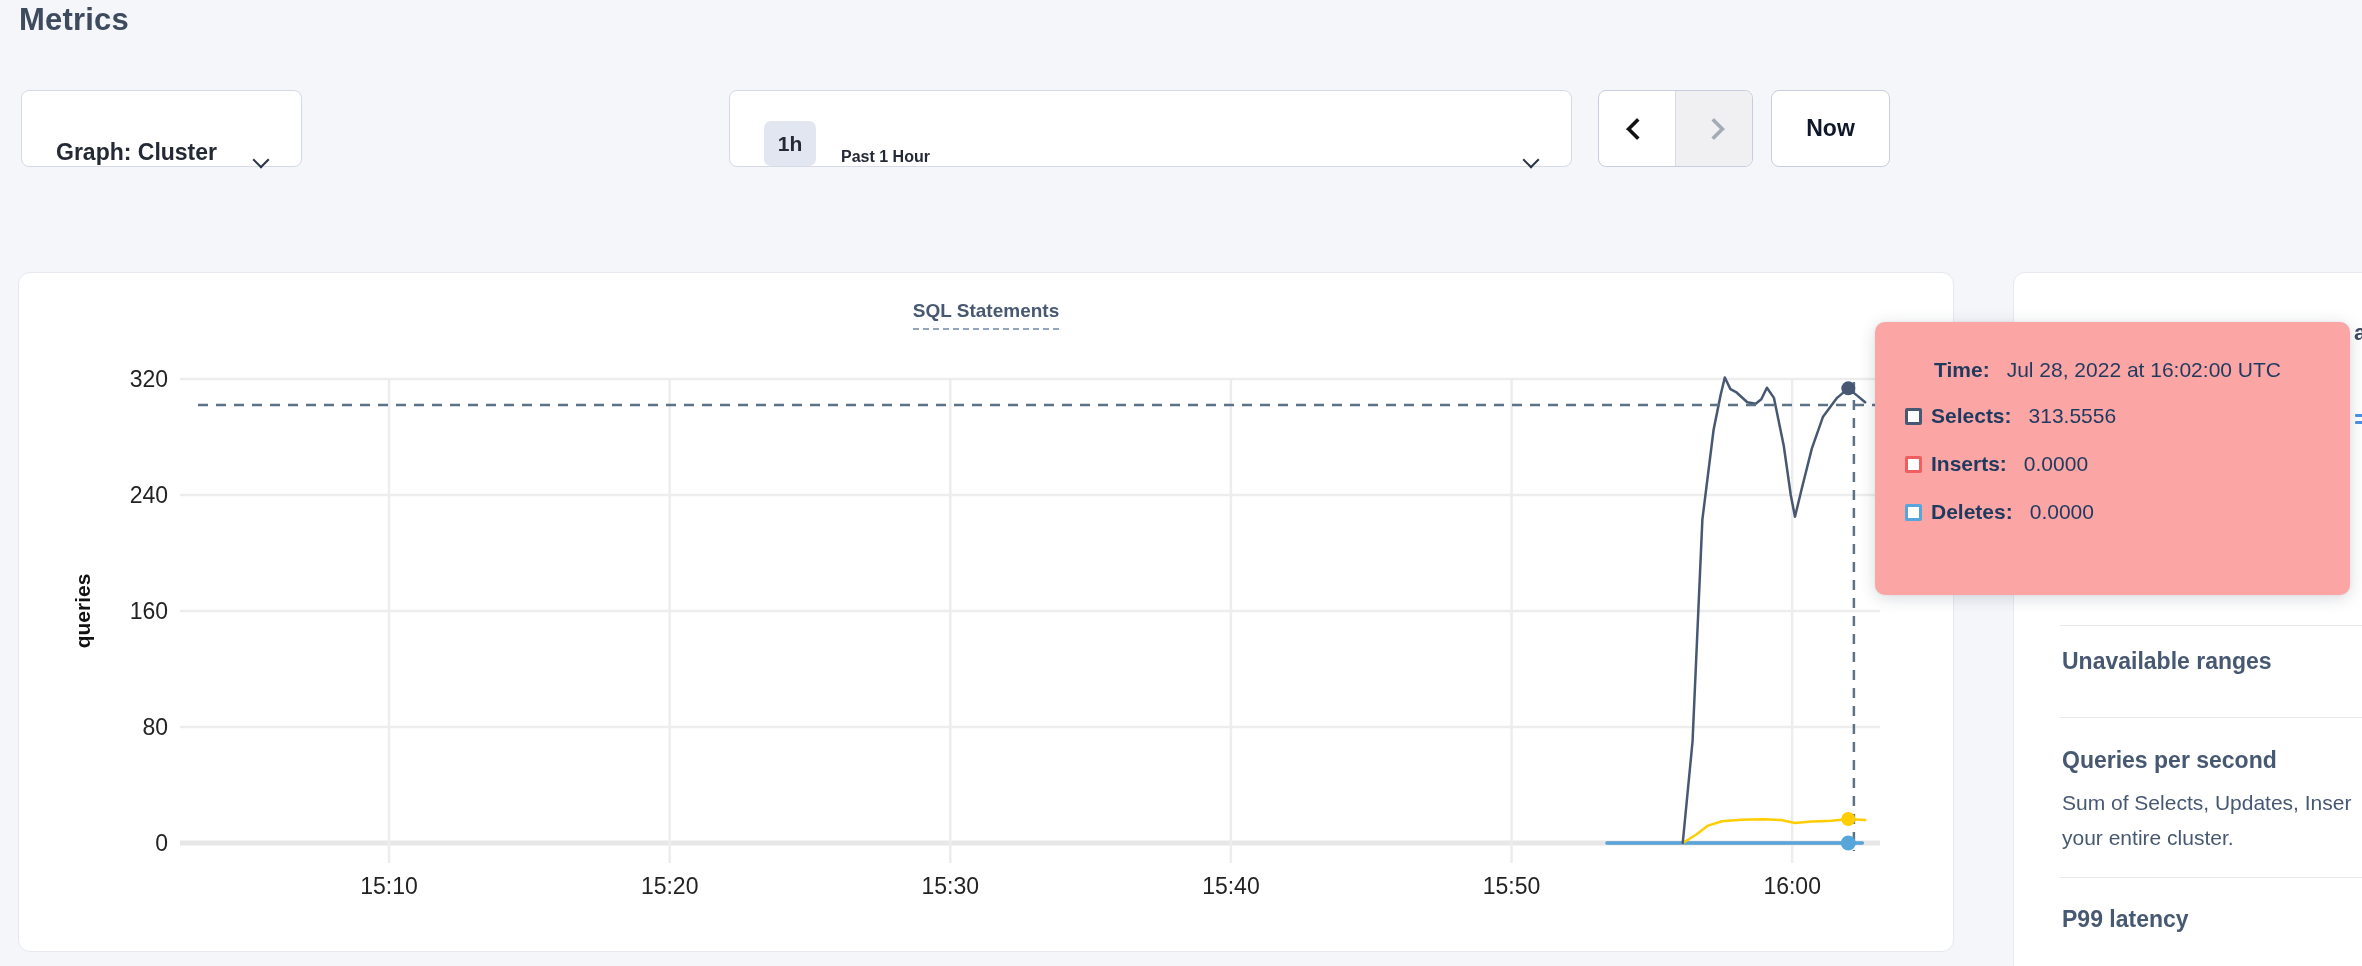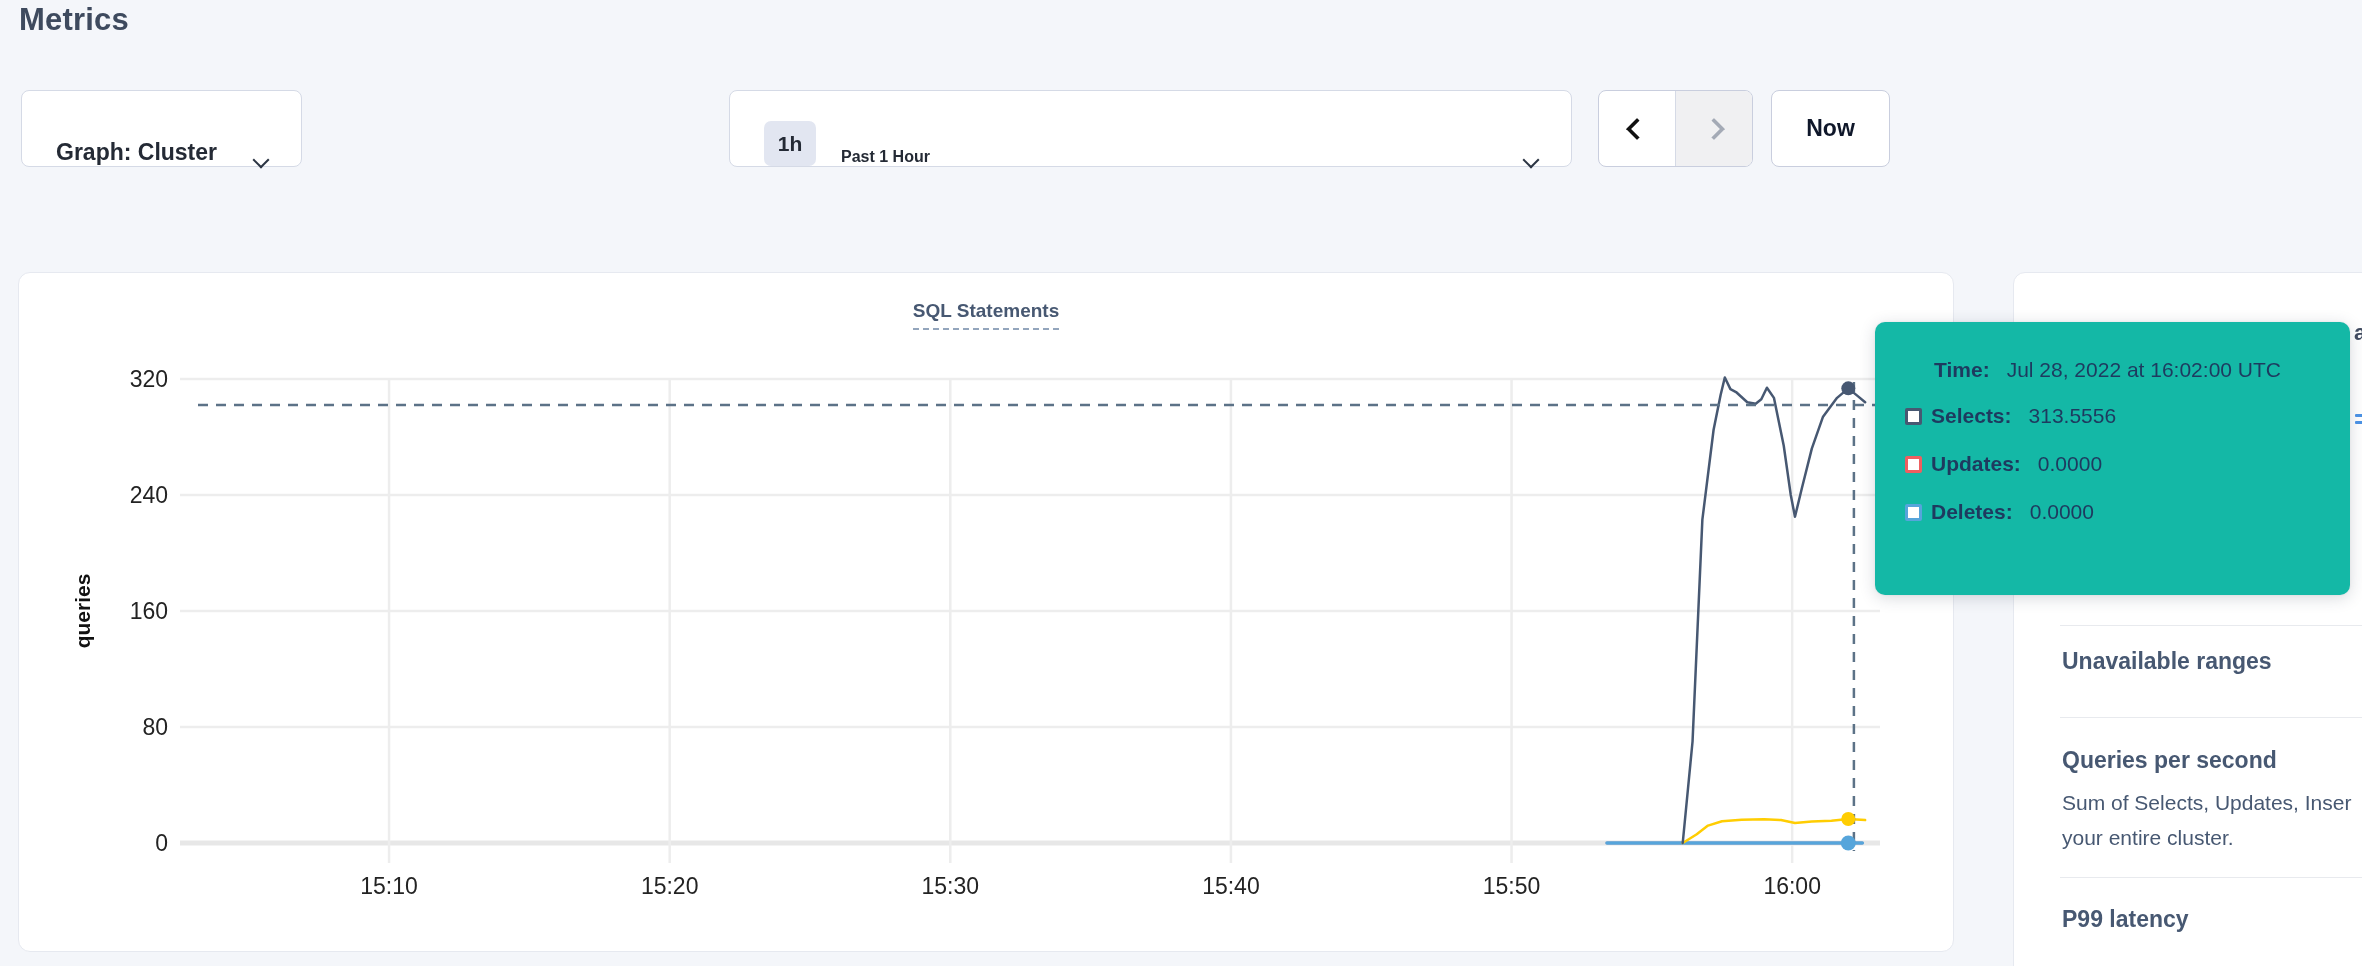--- a/index.html
+++ b/index.html
@@ -82,21 +82,21 @@
   .side-title { left: 2062px; font-size: 23px; font-weight: 700; color: #475872; white-space: nowrap; }
   .side-desc  { left: 2062px; font-size: 21px; color: #475872; white-space: nowrap; }
 
   
   #chart-svg { position: absolute; left: 0; top: 0; }
   #chart-svg text { font-family: "Liberation Sans", sans-serif; }
 
   
   #chart-tooltip {
     left: 1875px; top: 322px; width: 475px; height: 273px;
-    background: #14b8a6; border-radius: 10px;
+    background: #fca5a5; border-radius: 10px;
     box-shadow: 0 3px 16px rgba(40, 50, 70, 0.18), 0 0 2px rgba(40,50,70,0.10);
     padding-top: 26px; font-size: 21px; color: #1e3a5f;
   }
   .tt-row { display: flex; align-items: center; height: 48px; padding-left: 30px; }
   .tt-row.time { height: 44px; padding-left: 59px; }
   .tt-sq {
     width: 17px; height: 17px; border: 3.5px solid #000; border-radius: 2px;
     background: #fff; margin-right: 9px; flex: none;
   }
   .tt-label { font-weight: 700; margin-right: 17px; white-space: nowrap; }
@@ -192,21 +192,21 @@
       <span class="tt-label">Time:</span>
       <span class="tt-value">Jul 28, 2022 at 16:02:00 UTC</span>
     </div>
     <div class="tt-row">
       <span class="tt-sq" style="border-color: rgb(71, 88, 114);"></span>
       <span class="tt-label">Selects:</span>
       <span class="tt-value">313.5556</span>
     </div>
     <div class="tt-row">
       <span class="tt-sq" style="border-color: rgb(239, 94, 96);"></span>
-      <span class="tt-label">Updates:</span>
+      <span class="tt-label">Inserts:</span>
       <span class="tt-value">0.0000</span>
     </div>
     <div class="tt-row">
       <span class="tt-sq" style="border-color: rgb(86, 165, 219);"></span>
       <span class="tt-label">Deletes:</span>
       <span class="tt-value">0.0000</span>
     </div>
   </div>
 
   <div id="edge-heading-frag" class="abs">a</div>

